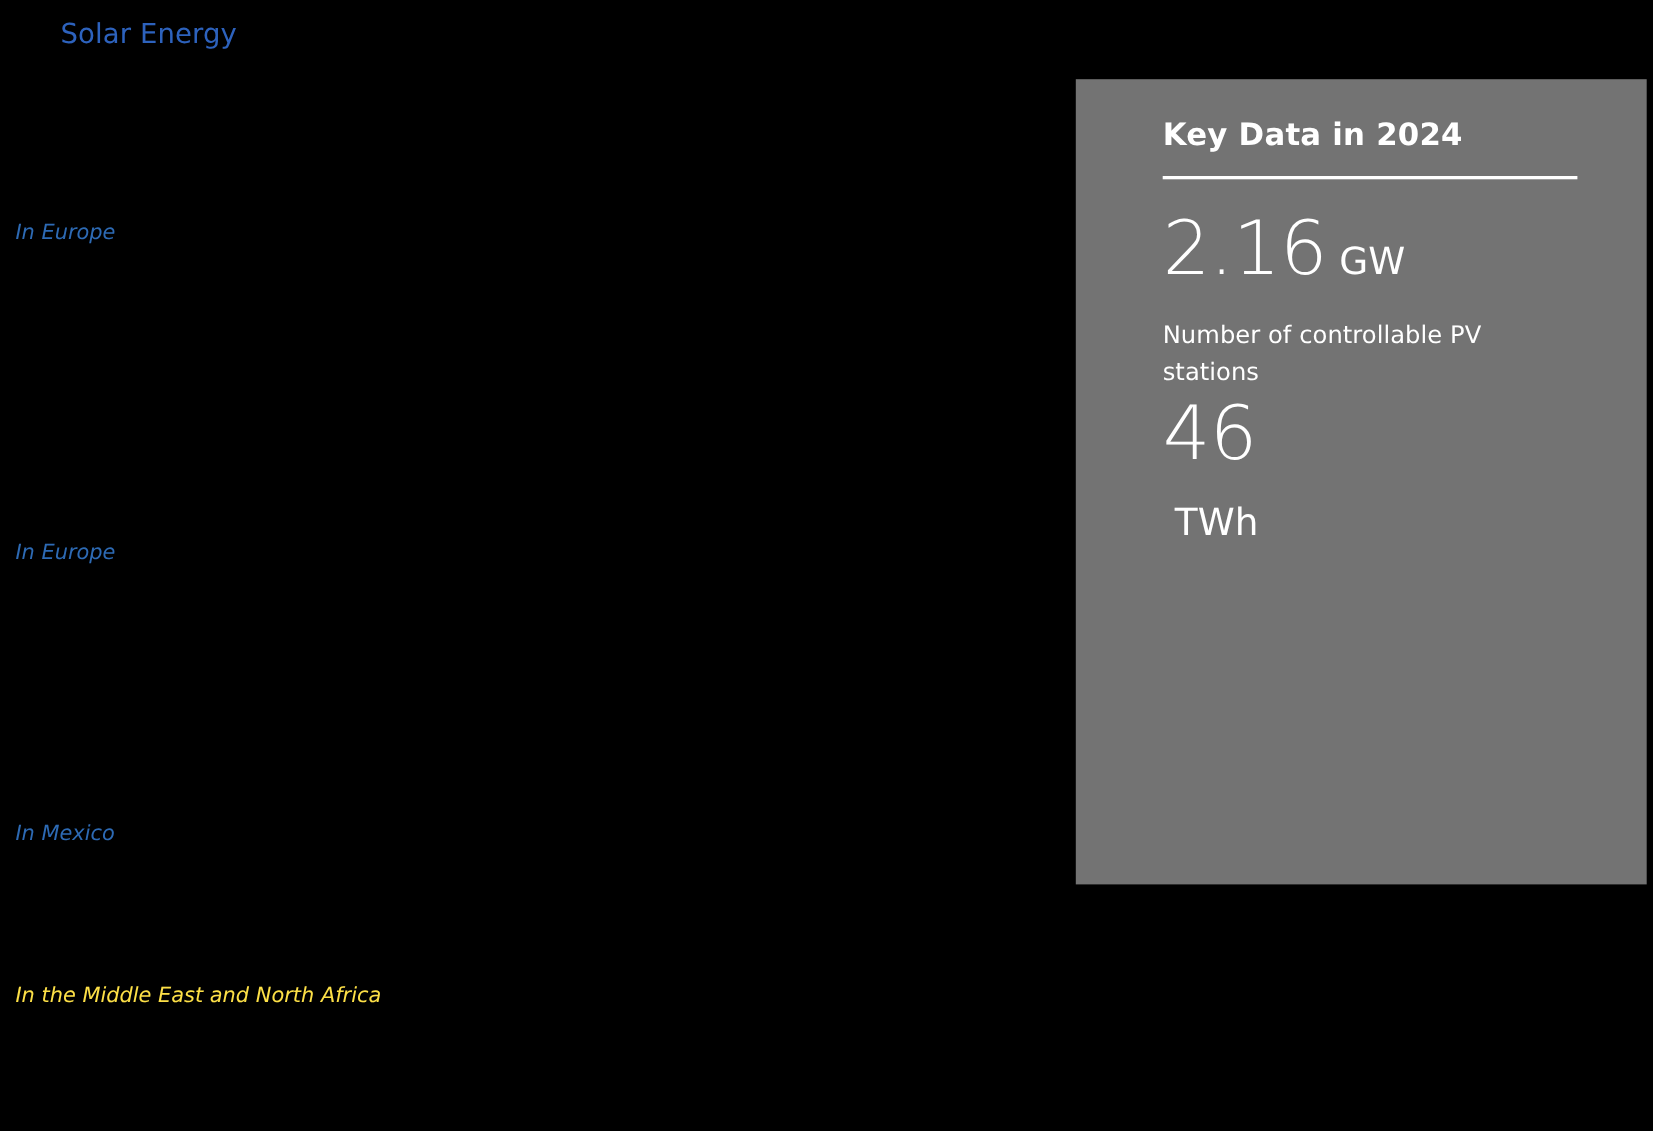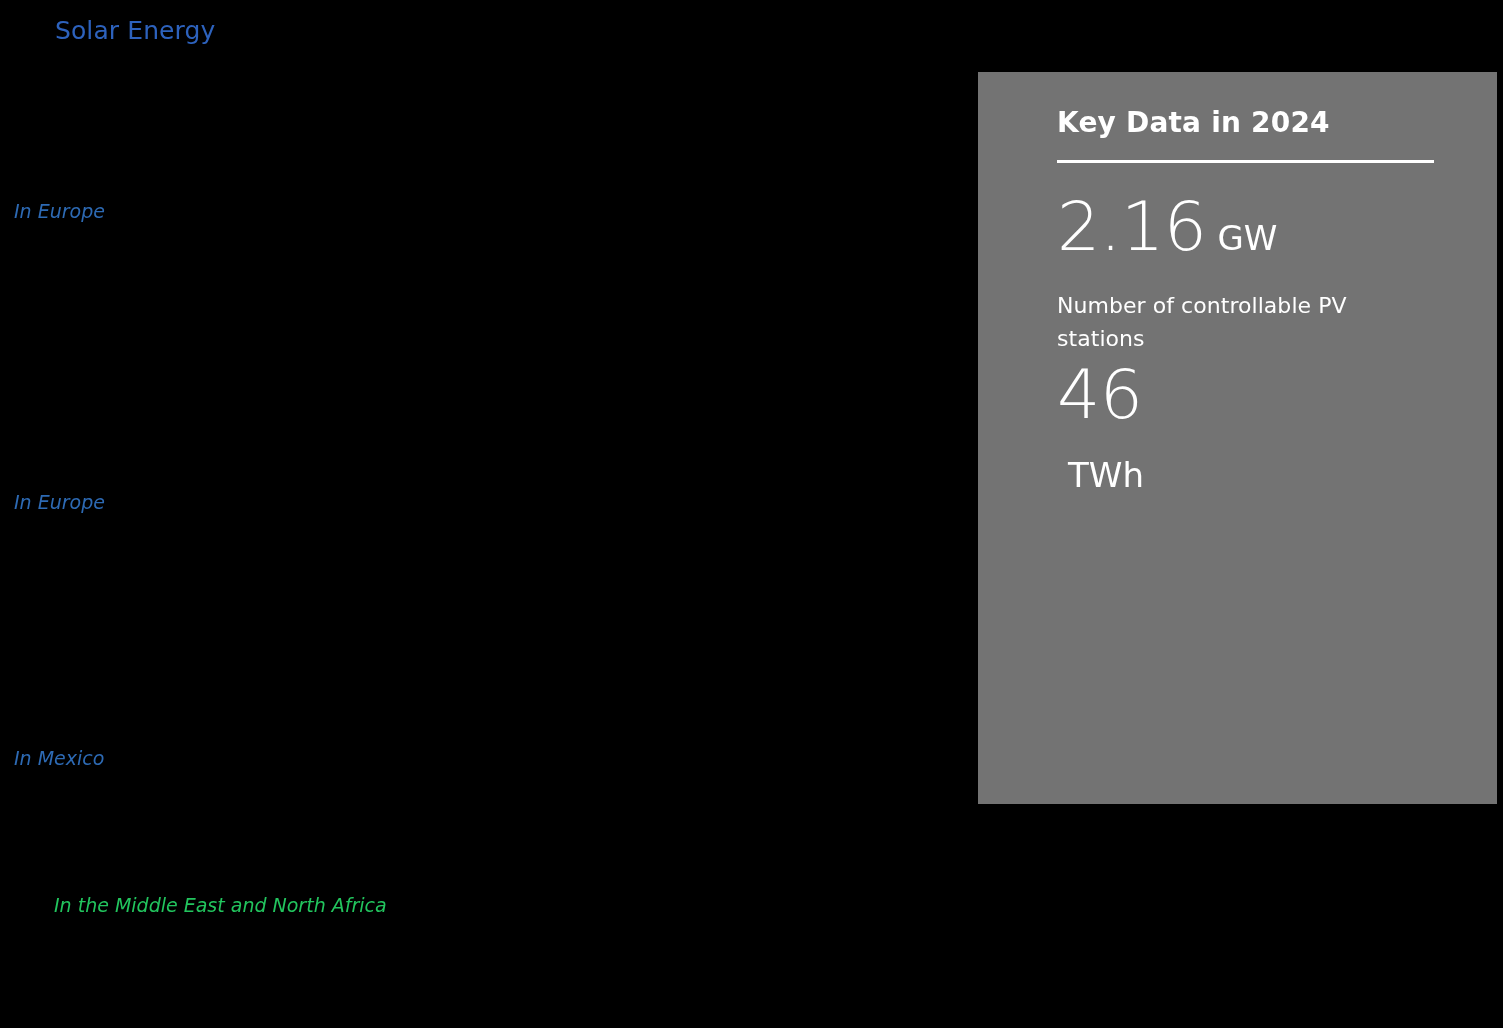--- a/index.html
+++ b/index.html
@@ -113,21 +113,21 @@
 <body style="background: rgb(0, 0, 0);">
 
 <div id="page-title" style="color: rgb(45, 98, 189);">Solar Energy</div>
 
 <div class="region-label r0" style="color: rgb(45, 106, 180);">In Europe</div>
 
 <div class="region-label r1" style="color: rgb(45, 106, 180);">In Europe</div>
 
 <div class="region-label r2" style="color: rgb(45, 106, 180);">In Mexico</div>
 
-<div class="region-label r3" style="color: #22c55e; margin-left: 40px;">In the Middle East and North Africa</div>
+<div class="region-label r3" style="color: #fde047;">In the Middle East and North Africa</div>
 
 <section id="key-data-panel" style="background: #737373; color: rgb(255, 255, 255);">
 
   <h2 id="key-data-title">Key Data in 2024</h2>
 
   <div id="key-data-rule"></div>
 
   <div class="stat-block">
     <div class="stat-value-row">
       <span class="stat-value">2.16</span>

